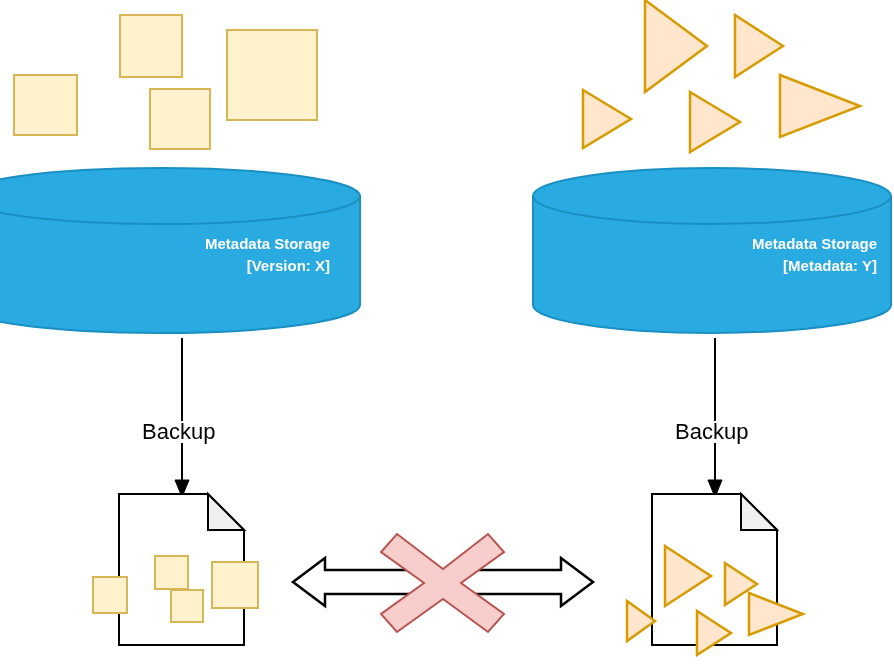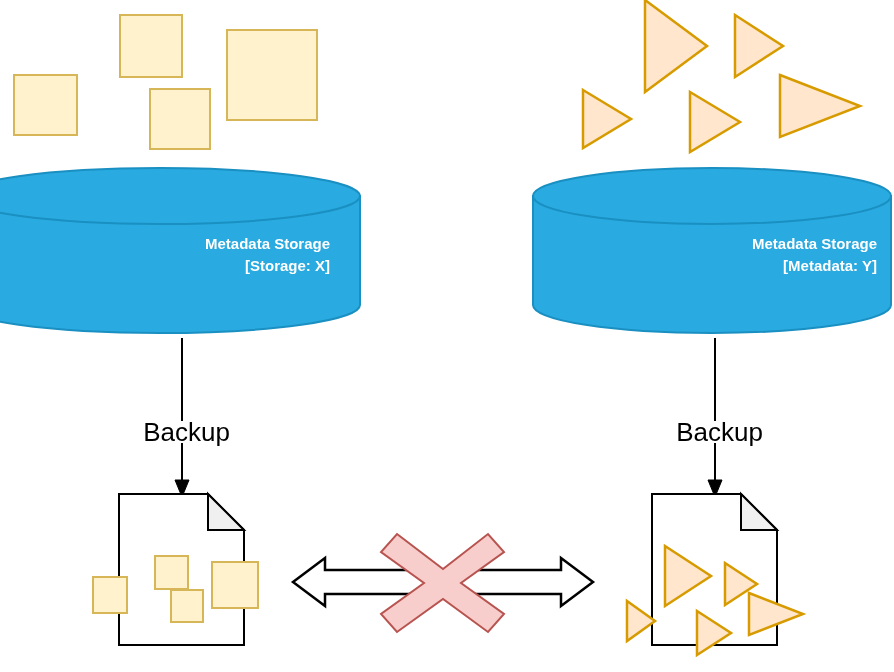--- a/index.html
+++ b/index.html
@@ -30,23 +30,23 @@
     color: #ffffff;
     font-weight: bold;
     font-size: 15px;
     line-height: 22px;
     font-family: "Liberation Sans", sans-serif;
     pointer-events: none;
     text-shadow: 0 0 1px rgba(0,0,0,0.05);
   }
   .edge-label {
     position: absolute;
-    text-align: right;
+    text-align: left;
     color: #000000;
-    font-size: 26px;
+    font-size: 22px;
     line-height: 22px;
     font-family: "Liberation Sans", sans-serif;
     background: #ffffff;
     white-space: nowrap;
   }
 </style>
 </head>
 <body>
 
 <div id="canvas">
@@ -121,21 +121,21 @@
     </g>
 
     <g>
       <polygon points="397,534 443,569 488,534 504,552 461,583 504,614 488,632 443,599 397,632 381,614 424,583 381,552" fill="#f8cecc" stroke="#b85450" stroke-width="2"></polygon>
     </g>
 
   </svg>
 
   <div class="cyl-label" style="left:0px; top:233px; width:330px;">
     <div>Metadata Storage</div>
-    <div>[Storage: X]</div>
+    <div>[Version: X]</div>
   </div>
 
   <div class="cyl-label" style="left:547px; top:233px; width:330px;">
     <div>Metadata Storage</div>
     <div>[Metadata: Y]</div>
   </div>
 
   <div class="edge-label" style="left:142px; top:421px; width:88px;">Backup</div>
 
   <div class="edge-label" style="left:675px; top:421px; width:88px;">Backup</div>

